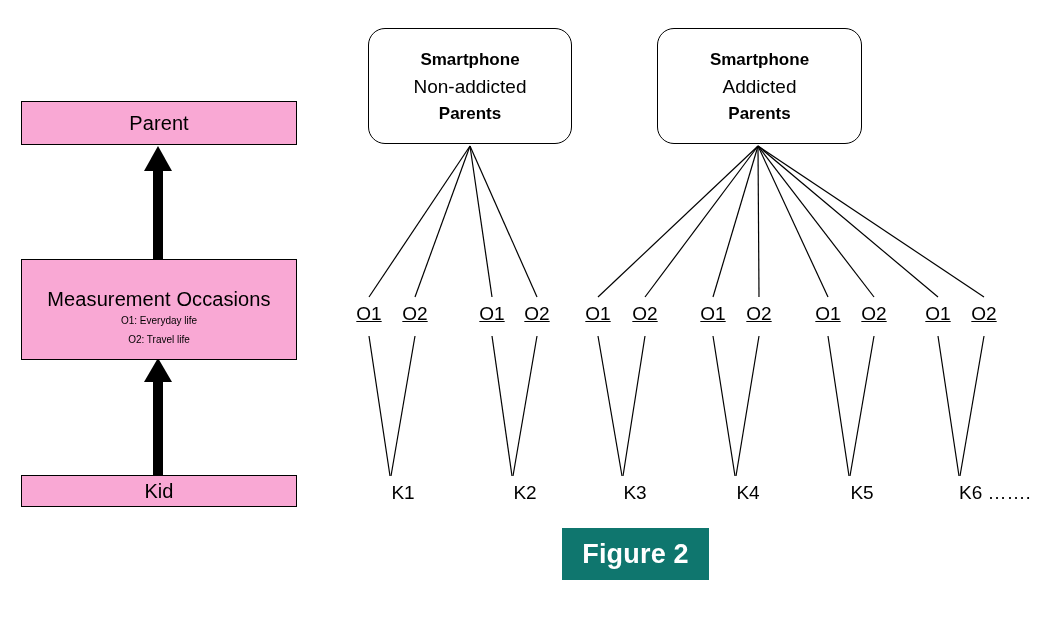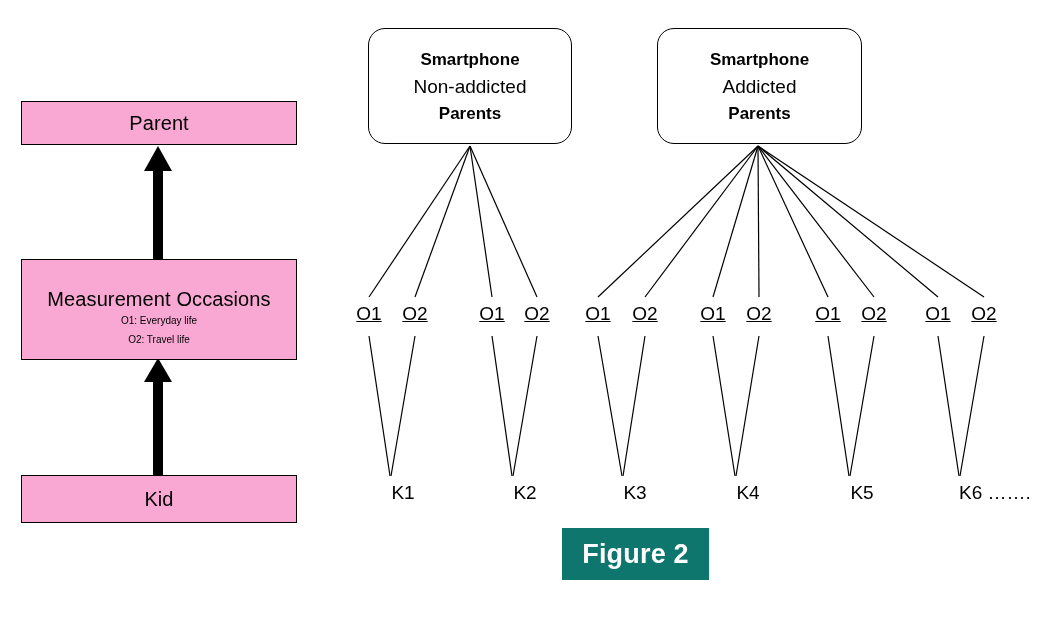--- a/index.html
+++ b/index.html
@@ -44,21 +44,21 @@
     font-size: 20px;
     line-height: 24px;
     letter-spacing: 0.1px;
   }
   .box-sub {
     font-size: 10px;
     line-height: 19px;
   }
   #box-parent   { left: 21px;  top: 101px; width: 276px; height: 44px; }
   #box-measure  { left: 21px;  top: 259px; width: 276px; height: 101px; padding-top: 16px;}
-  #box-kid      { left: 21px;  top: 475px; width: 276px; height: 48px; }
+  #box-kid      { left: 21px;  top: 475px; width: 276px; height: 32px; }
 
   
   .round-box {
     position: absolute;
     border: 1.6px solid #000000;
     border-radius: 17px;
     background: #ffffff;
     box-sizing: border-box;
     display: flex;
     flex-direction: column;

